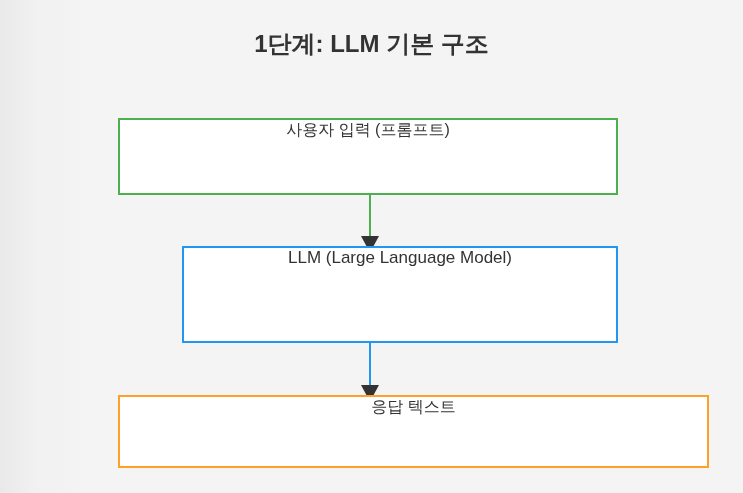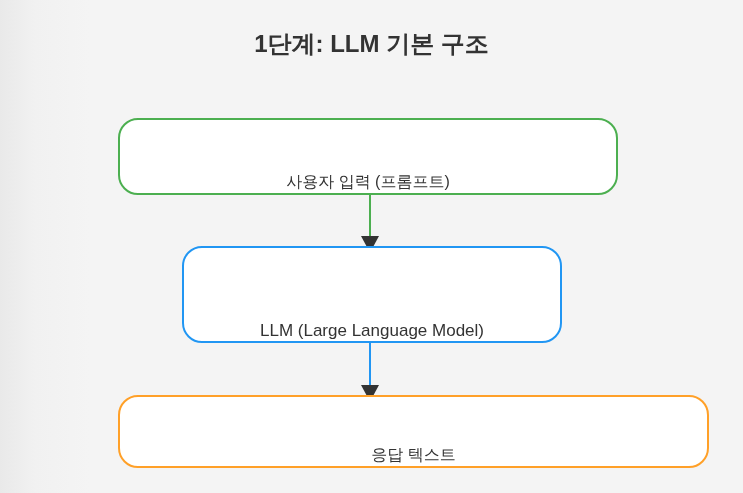--- a/index.html
+++ b/index.html
@@ -23,39 +23,39 @@
     text-align: center;
     font-size: 24px;
     line-height: 30px;
     font-weight: 600;
     color: #333333;
   }
   .node {
     position: absolute;
     box-sizing: border-box;
     background: #ffffff;
-    border-radius: 20px;
+    border-radius: 0;
     display: flex;
-    align-items: flex-end;
+    align-items: flex-start;
     justify-content: center;
     text-align: center;
     font-size: 16px;
     color: #333333;
   }
   .node-input {
     left: 118px;
     top: 118px;
     width: 500px;
     height: 77px;
     border: 2.5px solid #4caf50;
   }
   .node-llm {
     left: 182px;
     top: 246px;
-    width: 380px;
+    width: 436px;
     height: 97px;
     border: 2.5px solid #2196f3;
     font-size: 17px;
   }
   .node-response {
     left: 118px;
     top: 395px;
     width: 591px;
     height: 73px;
     border: 2.5px solid #ffa028;

